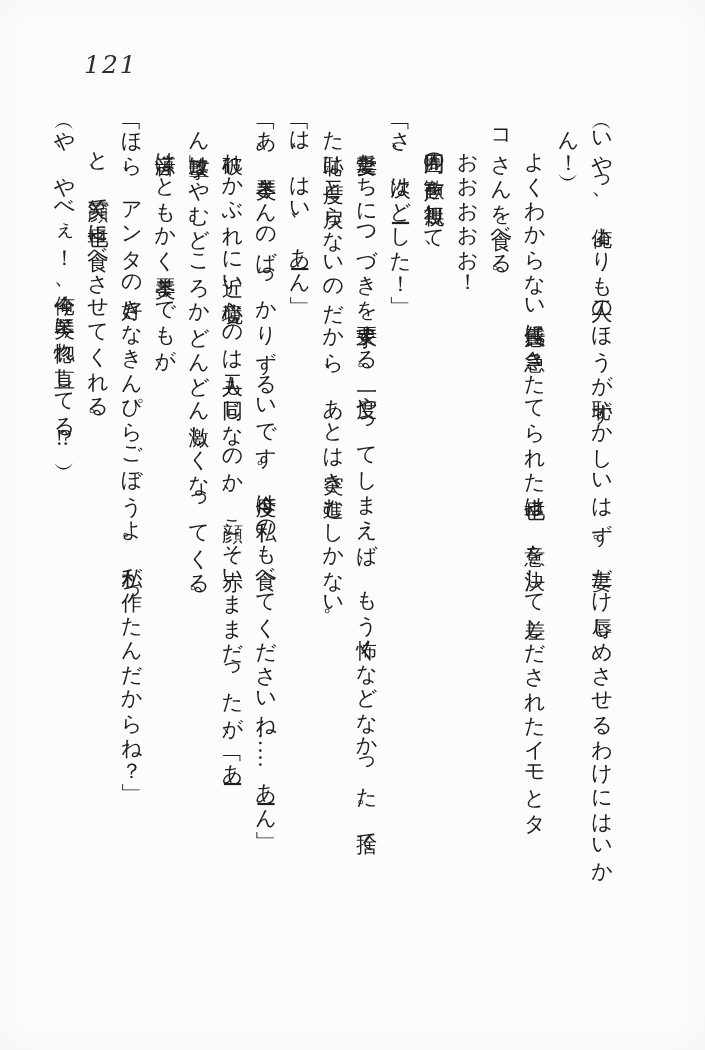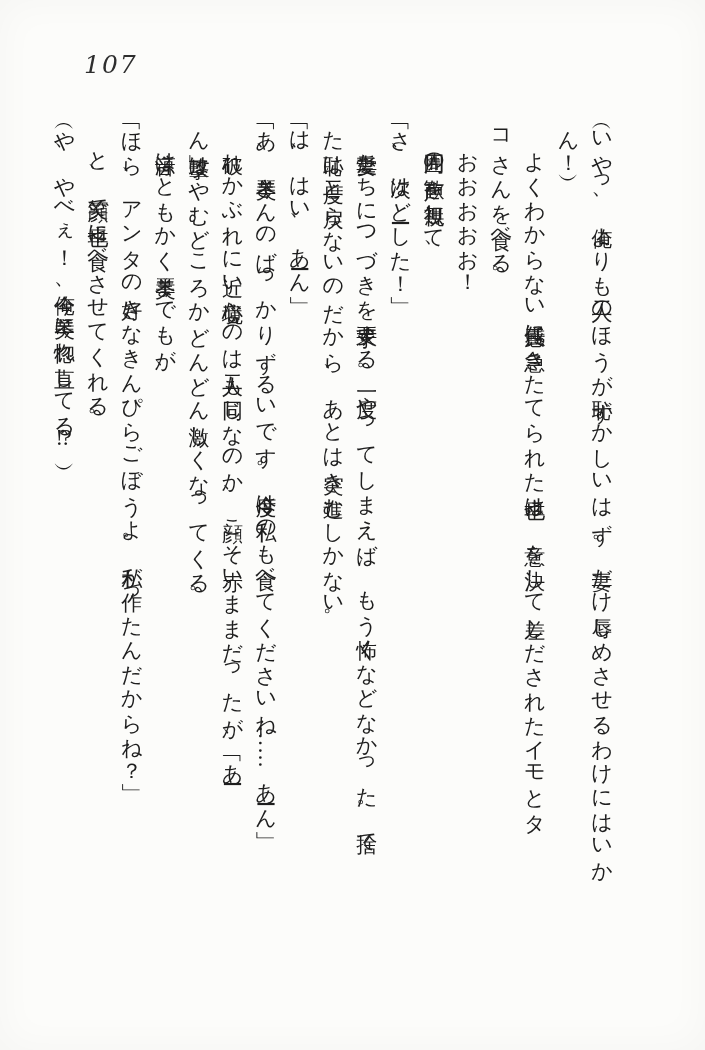--- a/index.html
+++ b/index.html
@@ -40,21 +40,21 @@
   .text-block p.line {
     margin: 0;
     padding: 0;
   }
 </style>
 </head>
 <body>
 
 <div class="page">
 
-  <div class="page-number">107</div>
+  <div class="page-number">121</div>
 
   <div class="text-block">
     <p class="line">（いやっ、俺よりも二人のほうが恥ずかしいはず。妻だけ辱しめさせるわけにはいか</p>
     <p class="line">ん！）</p>
     <p class="line">　よくわからない責任感に急きたてられた幸也は、意を決して差しだされたイモとタ</p>
     <p class="line">コさんを食べる。</p>
     <p class="line">　おおおおお！</p>
     <p class="line">　周囲の歓声を無視して、</p>
     <p class="line">「さ、次はどーした！」</p>
     <p class="line">　愛妻たちにつづきを要求する。一度やってしまえば、もう怖くなどなかった。捨て</p>

